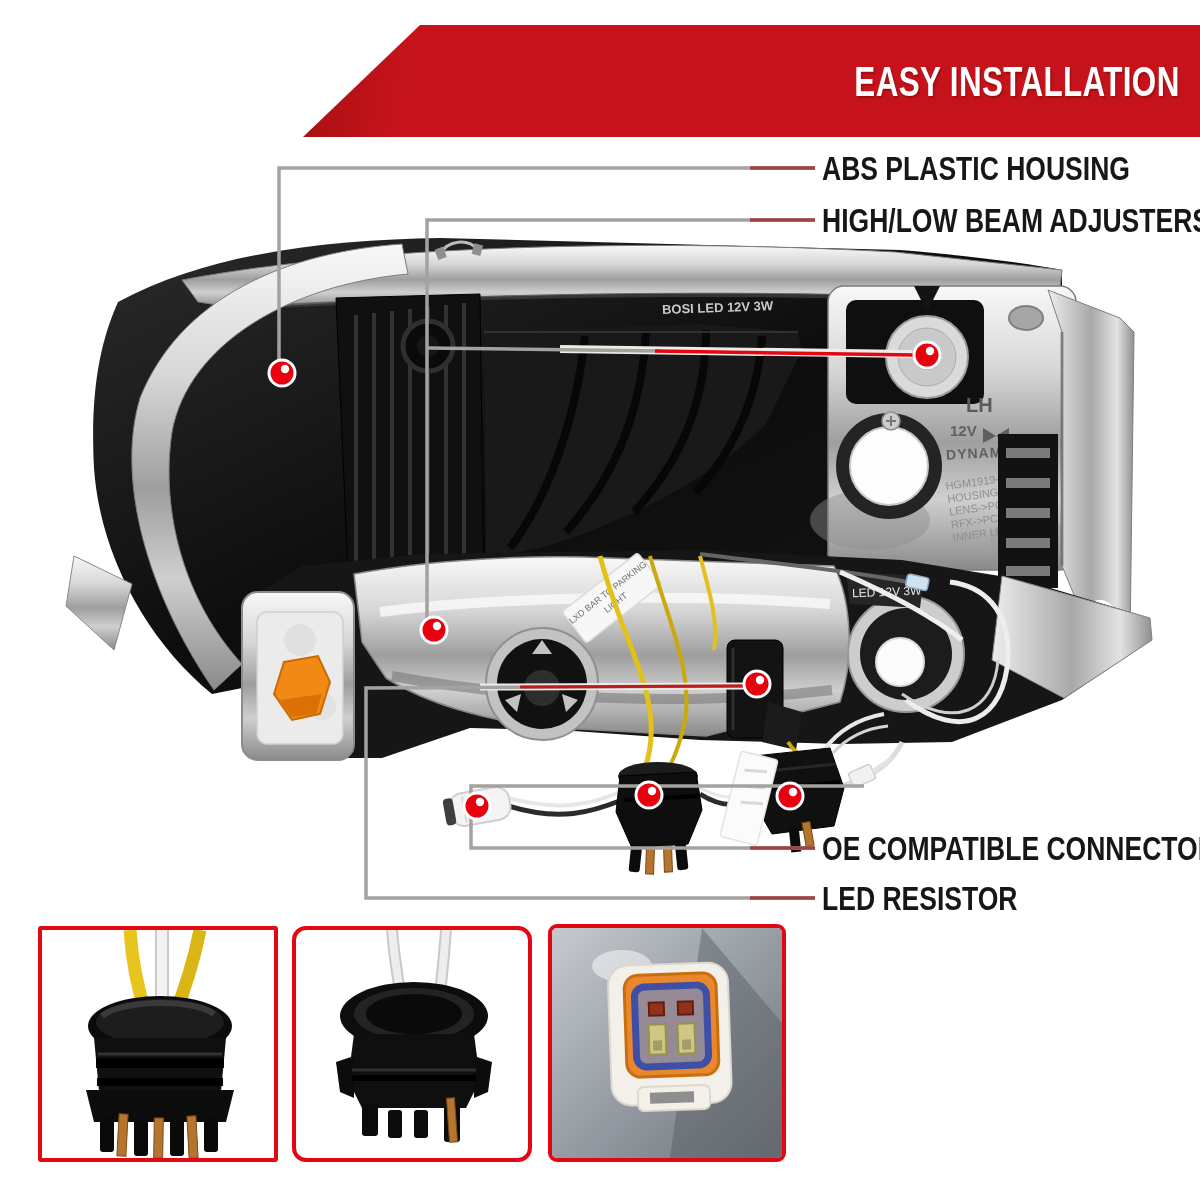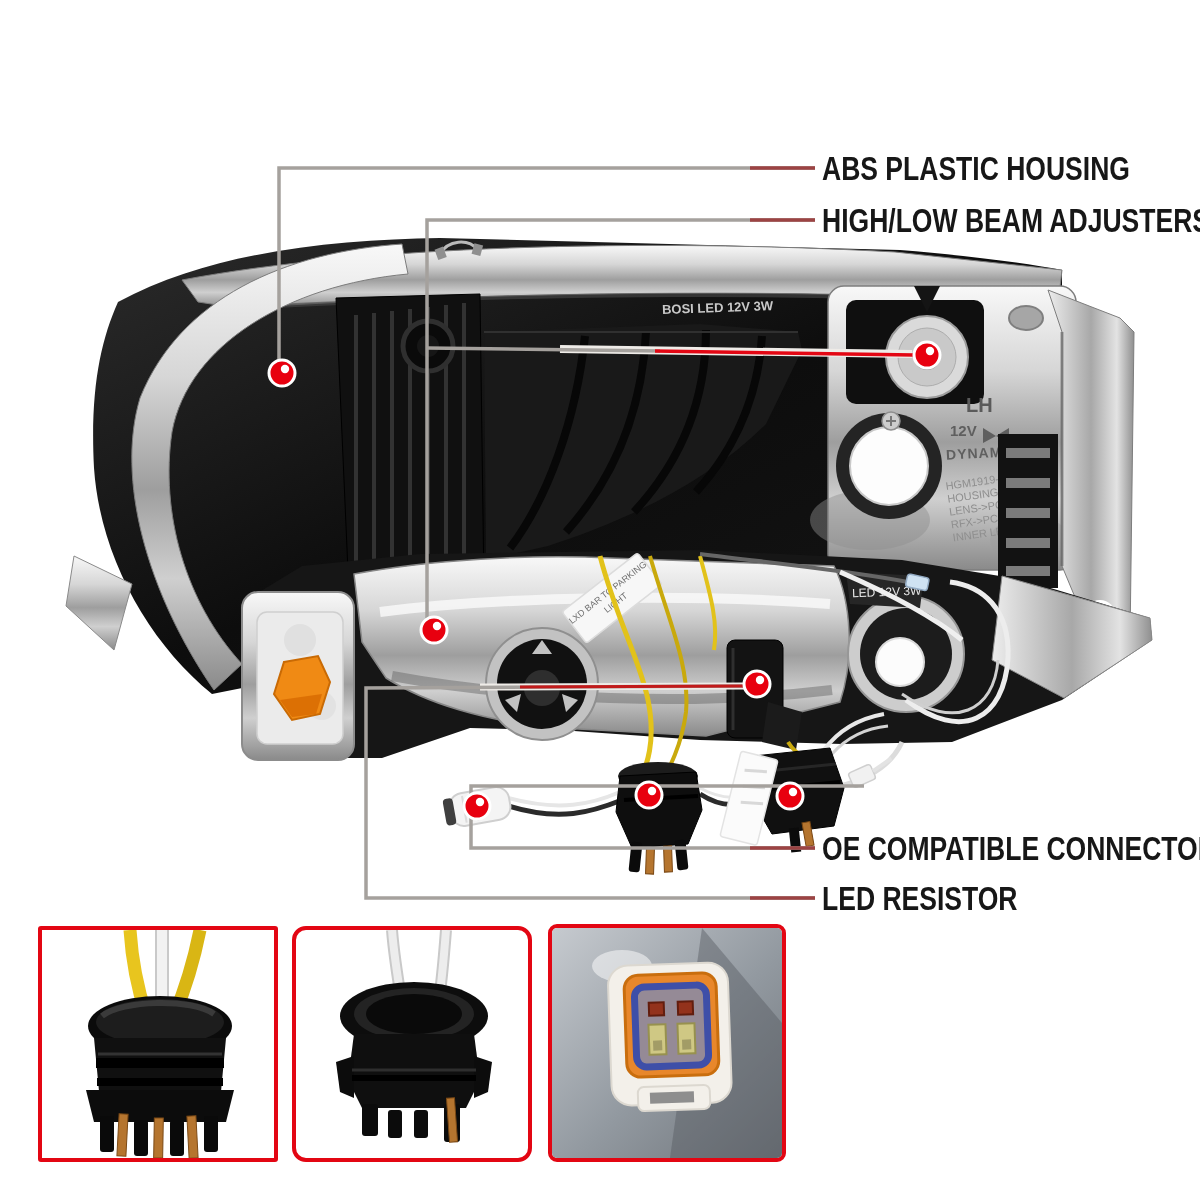--- a/index.html
+++ b/index.html
@@ -296,20 +296,23 @@
         <circle cx="649" cy="795" r="13" fill="#e8000f" stroke="#ffffff" stroke-width="3"></circle>
         <circle cx="652" cy="791" r="4.2" fill="#ffffff"></circle>
       </g>
       <g>
         <circle cx="790" cy="796" r="13" fill="#e8000f" stroke="#ffffff" stroke-width="3"></circle>
         <circle cx="793" cy="792" r="4.2" fill="#ffffff"></circle>
       </g>
     </g>
   </svg>
 
+  <div id="banner">
+    <div class="banner-title">EASY INSTALLATION</div>
+  </div>
 
   <div id="lbl-abs" class="callout-label">ABS PLASTIC HOUSING</div>
   <div id="lbl-beam" class="callout-label">HIGH/LOW BEAM ADJUSTERS</div>
   <div id="lbl-oe" class="callout-label">OE COMPATIBLE CONNECTORS</div>
   <div id="lbl-led" class="callout-label">LED RESISTOR</div>
 
   <div id="inset1" class="inset">
     <svg viewBox="0 0 232 228">
       <path d="M 88,0 C 90,30 96,60 104,84" fill="none" stroke="#e8c51e" stroke-width="13"></path>
       <path d="M 120,0 L 120,84" fill="none" stroke="#c9c9c9" stroke-width="14"></path>

